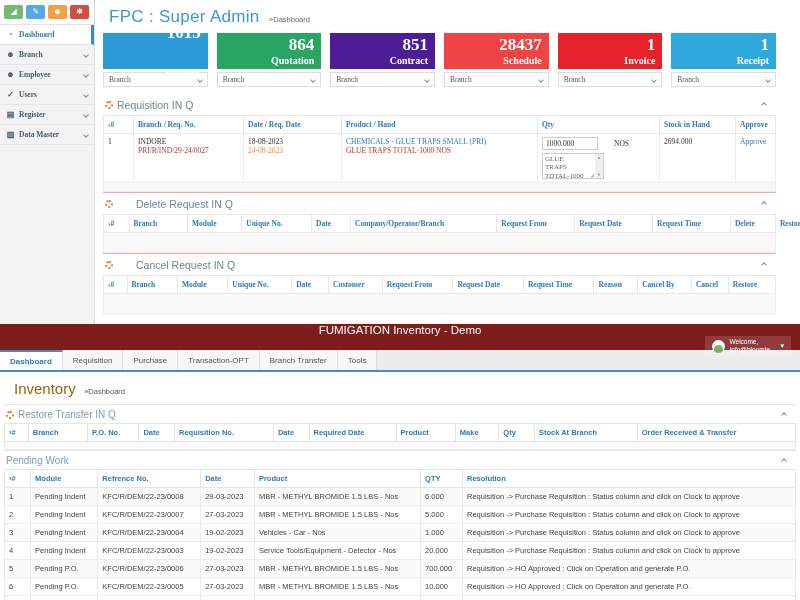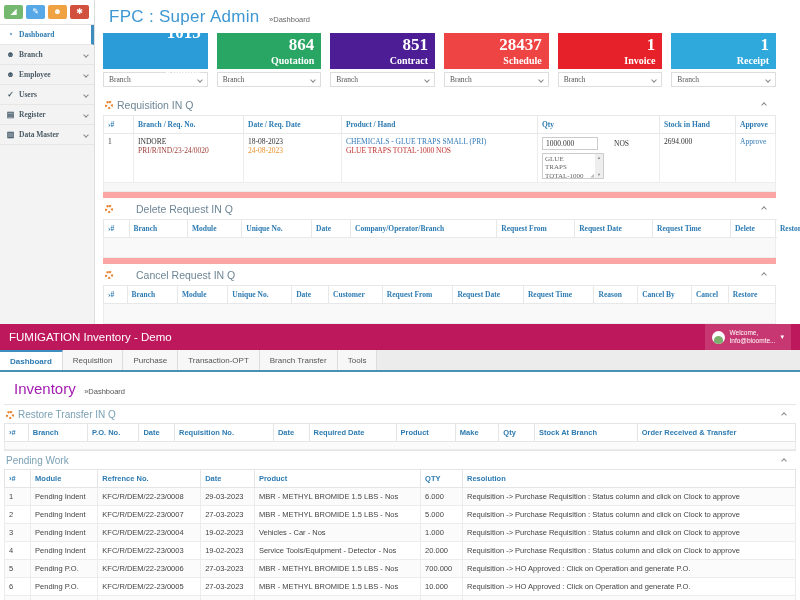--- a/index.html
+++ b/index.html
@@ -33,21 +33,21 @@
   .card { height:36px; color:#fff; padding:4px 7px; display:flex; flex-direction:column;
           align-items:flex-end; justify-content:center; font-family:"Liberation Serif", serif; }
   .card-value { font-size:17px; font-weight:bold; line-height:1; }
   .card-label { font-size:10px; font-weight:bold; margin-top:2px; }
   .card-filter { height:15px; border:1px solid #ddd; background:#fff; display:flex; align-items:center;
                  padding:0 5px; margin-top:3px; font-size:7.5px; color:#555;
                  font-family:"Liberation Serif", serif; cursor:pointer; }
   .card-filter .chev { margin-left:auto; }
 
   .panel-title-row { display:flex; align-items:center; gap:4px; padding:5px 4px 4px 2px; }
-  .panel + .panel .panel-title-row { border-top:6px solid #fca5a5;gap:23px; }
+  .panel + .panel .panel-title-row { border-top:1px solid #fca5a5;gap:23px; }
   .spin { width:8px; height:8px; border:2px dotted #e8802a; border-radius:50%; display:inline-block; }
   .ptitle { font-size:10.5px; color:#6e8696; }
   .pchev { margin-left:auto; margin-right:6px; cursor:pointer; }
 
   .dtable { width:100%; border-collapse:collapse; table-layout:fixed;
             font-family:"Liberation Serif", serif; font-size:7.5px; color:#333; }
   .dtable th { color:#2d7bb2; text-align:left; font-weight:bold; padding:4px; border:1px solid #e8e8e8; background:#fff; }
   .dtable td { padding:3px 4px; border:1px solid #ededed; vertical-align:top; background:#fff;
                overflow:hidden; white-space:nowrap; text-overflow:ellipsis; }
   tr.spacer td { background:#f7f7f7; height:9px; padding:0; }
@@ -79,37 +79,37 @@
   #del-table th:nth-child(9){width:11.6%} #del-table th:nth-child(10){width:6.7%}
 
   #can-table th:nth-child(1){width:3.5%} #can-table th:nth-child(2){width:7.5%}
   #can-table th:nth-child(3){width:7.5%} #can-table th:nth-child(4){width:9.5%}
   #can-table th:nth-child(5){width:5.5%} #can-table th:nth-child(6){width:8%}
   #can-table th:nth-child(7){width:10.5%} #can-table th:nth-child(8){width:10.5%}
   #can-table th:nth-child(9){width:10.5%} #can-table th:nth-child(10){width:6.5%}
   #can-table th:nth-child(11){width:8%} #can-table th:nth-child(12){width:5.5%}
 
   
-  .inv-bar { height:26px; background:#be185d; display:flex; align-items:center; padding:0 9px; color:#fff; }
+  .inv-bar { height:26px; background:#7f1d1d; display:flex; align-items:center; padding:0 9px; color:#fff;flex-direction:column; }
   .inv-title { font-size:11.5px; }
   .welcome { margin-left:auto; display:flex; align-items:center; gap:5px;
              background:rgba(255,255,255,.14); padding:2px 7px; height:100%; cursor:pointer; }
   .avatar { width:13px; height:13px; border-radius:50%; background:#fff; position:relative; overflow:hidden; }
   .avatar::after { content:""; position:absolute; left:2px; top:5px; width:9px; height:8px;
                    background:#7cae6e; border-radius:50% 50% 0 0; }
   .wtext { font-size:6.5px; line-height:1.25; }
   .caret { font-size:7px; color:#fff; }
 
   .tabs { height:22px; background:#ececec; display:flex; border-bottom:2px solid #4a8fb4; }
   .tab { padding:0 10px; display:flex; align-items:center; font-size:8px; color:#555;
          background:#f7f7f7; border-right:1px solid #ddd; cursor:pointer; }
   .tab.active { background:#fff; color:#2d7bb2; font-weight:bold; border-top:2px solid #3d8ebf; }
 
   .inv-head { padding:8px 0 6px 14px; }
-  .inv-head .t { font-size:15px; color:#a21caf; }
+  .inv-head .t { font-size:15px; color:#a16207; }
   .inv-head .c { font-size:7.5px; color:#555; margin-left:4px; }
 
   .lsec { padding:0 4px; }
   .lsec .panel-title-row { border-top:1px solid #e5e5e5; padding:4px 4px 3px 2px; }
   .ltitle { font-size:10px; color:#7aa0b4; }
   .ltable { width:100%; border-collapse:collapse; table-layout:fixed; font-size:7.5px; color:#444; }
   .ltable th { color:#2d7bb2; text-align:left; font-weight:bold; padding:4px; border:1px solid #e5e5e5; background:#fff; }
   .ltable td { padding:4px; border:1px solid #ececec; background:#fff; overflow:hidden;
                white-space:nowrap; text-overflow:ellipsis; }
   .ltable tbody tr:nth-child(odd) td { background:#fbfbfb; }
@@ -263,21 +263,21 @@
           <th>Qty</th>
           <th>Stock in Hand</th>
           <th>Approve</th>
         </tr>
           </thead>
         <tbody>
           <tr>
             <td>1</td>
             <td>
               <div>INDORE</div>
-              <div class="red2">PRI/R/IND/23-24/0020</div>
+              <div class="red2">PRI/R/IND/29-24/0027</div>
             </td>
             <td>
               <div>18-08-2023</div>
               <div class="orange">24-08-2023</div>
             </td>
             <td>
               <a class="bluelink">CHEMICALS - GLUE TRAPS SMALL (PRI)</a>
               <div class="red">GLUE TRAPS TOTAL-1000 NOS</div>
             </td>
             <td>

